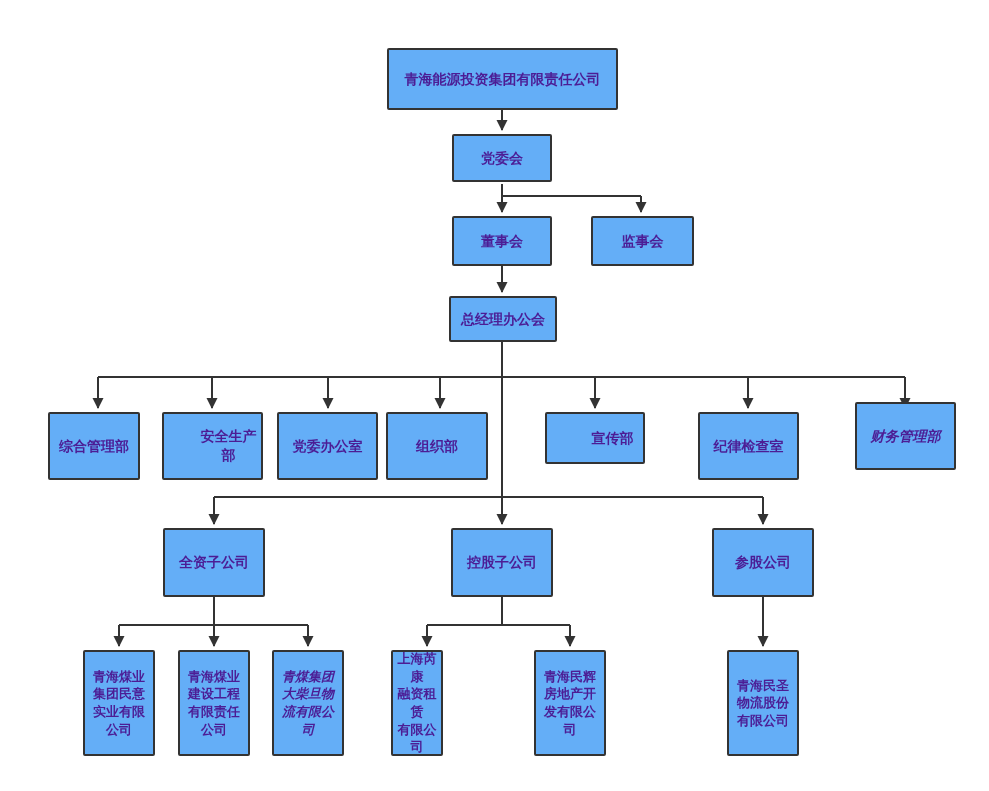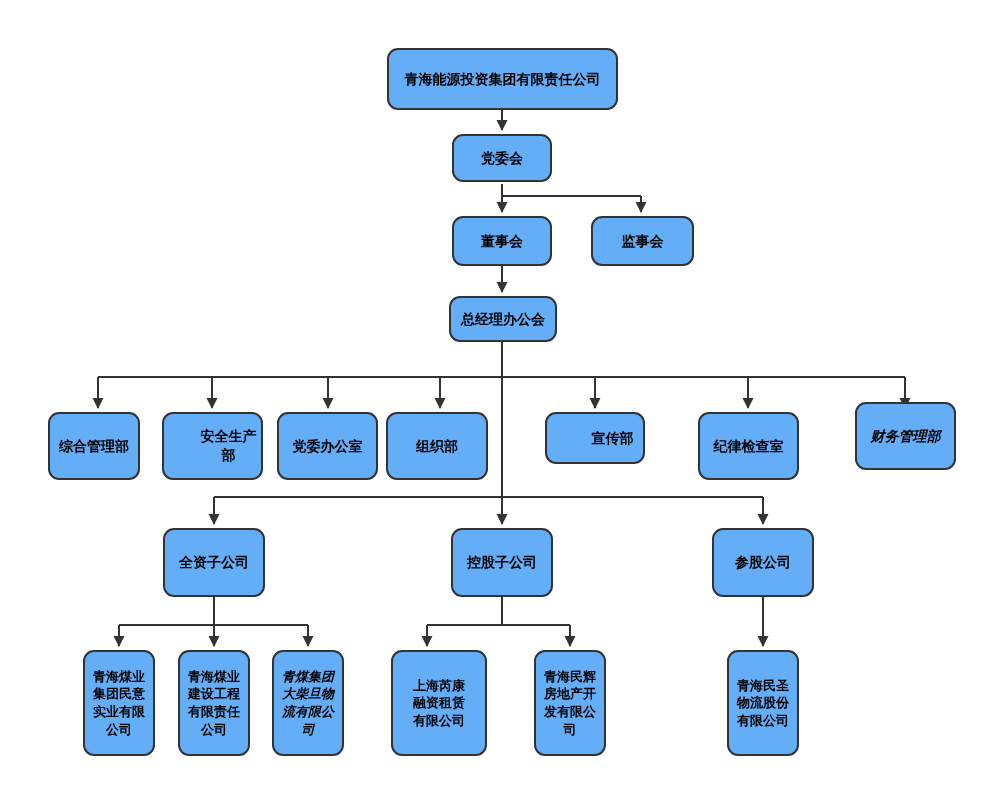--- a/index.html
+++ b/index.html
@@ -15,25 +15,25 @@
     background:var(--bg);
     font-family:"Liberation Sans","DejaVu Sans",sans-serif;
     overflow:hidden;
   }
   .connectors{position:absolute;left:0;top:0;width:989px;height:791px;}
   .connectors path{stroke:var(--connector);stroke-width:2;fill:none;}
   .node{
     position:absolute;
     background:var(--node-fill);
     border:2px solid var(--node-border);
-    border-radius:11px;
+    border-radius:2px;
     box-sizing:border-box;
     display:flex;align-items:center;justify-content:center;
     text-align:center;
-    color:#000000;
+    color:#4c1d95;
     font-weight:bold;
     font-size:14px;
     line-height:1.35;
   }
   .node .lbl{white-space:pre-line;padding:0 3px;}
   .node.small{font-size:13px;}
   
   .n-root        {left:387px;top:48px; width:231px;height:62px;}
   .n-party       {left:452px;top:134px;width:100px;height:48px;}
   .n-board       {left:452px;top:216px;width:100px;height:50px;}
@@ -45,21 +45,21 @@
   .n-dept3{left:386px;top:412px;width:102px;height:68px;}
   .n-dept4{left:545px;top:412px;width:100px;height:52px;padding-left:35px;}
   .n-dept5{left:698px;top:412px;width:101px;height:68px;}
   .n-dept6{left:855px;top:402px;width:101px;height:68px;font-style:italic;}
   .n-grp0{left:163px;top:528px;width:102px;height:69px;}
   .n-grp1{left:451px;top:528px;width:102px;height:69px;text-align:center;}
   .n-grp2{left:712px;top:528px;width:102px;height:69px;}
   .n-co0{left:83px; top:650px;width:72px;height:106px;}
   .n-co1{left:178px;top:650px;width:72px;height:106px;}
   .n-co2{left:272px;top:650px;width:72px;height:106px;font-style:italic;}
-  .n-co3{left:391px;top:650px;width:96px;height:106px;}
+  .n-co3{left:391px;top:650px;width:52px;height:106px;}
   .n-co4{left:534px;top:650px;width:72px;height:106px;}
   .n-co5{left:727px;top:650px;width:72px;height:106px;}
 </style>
 </head>
 <body>
 
 <div class="canvas">
 
   <svg class="connectors" viewBox="0 0 989 791" xmlns="http://www.w3.org/2000/svg">
     <defs>

